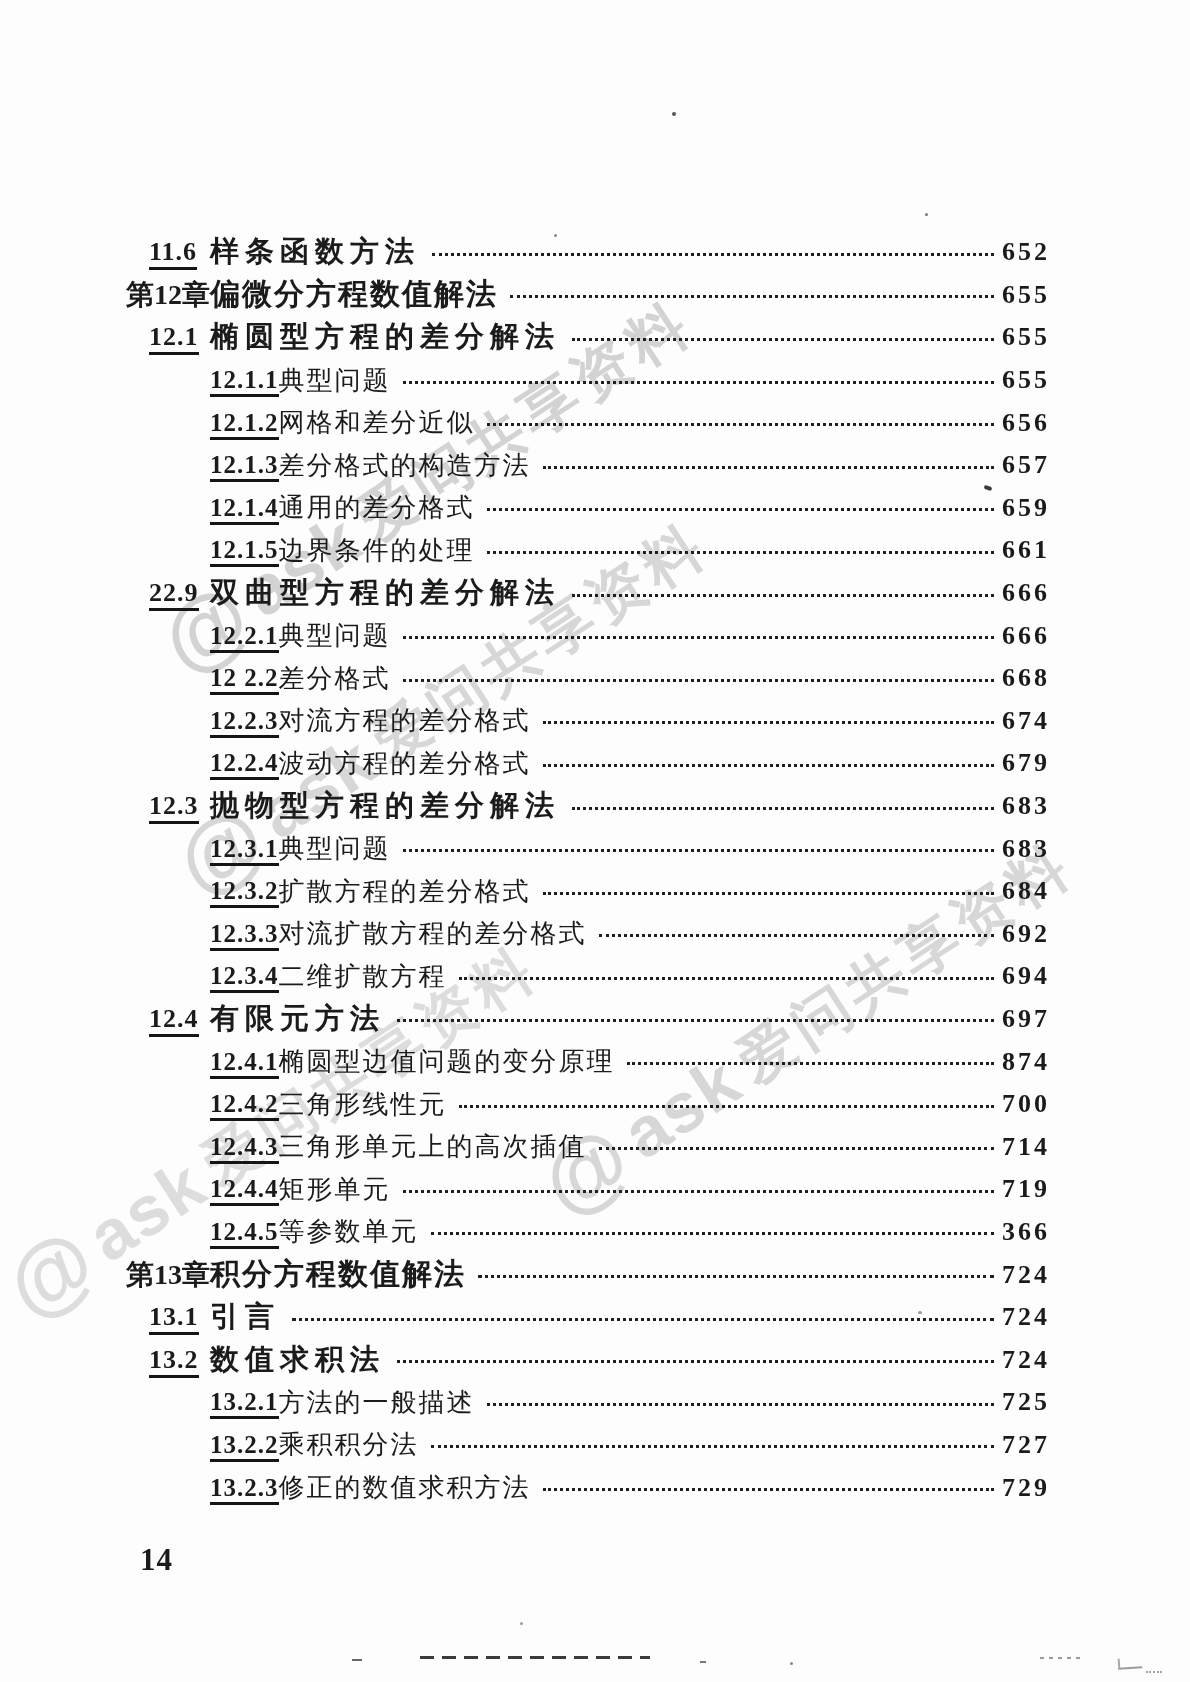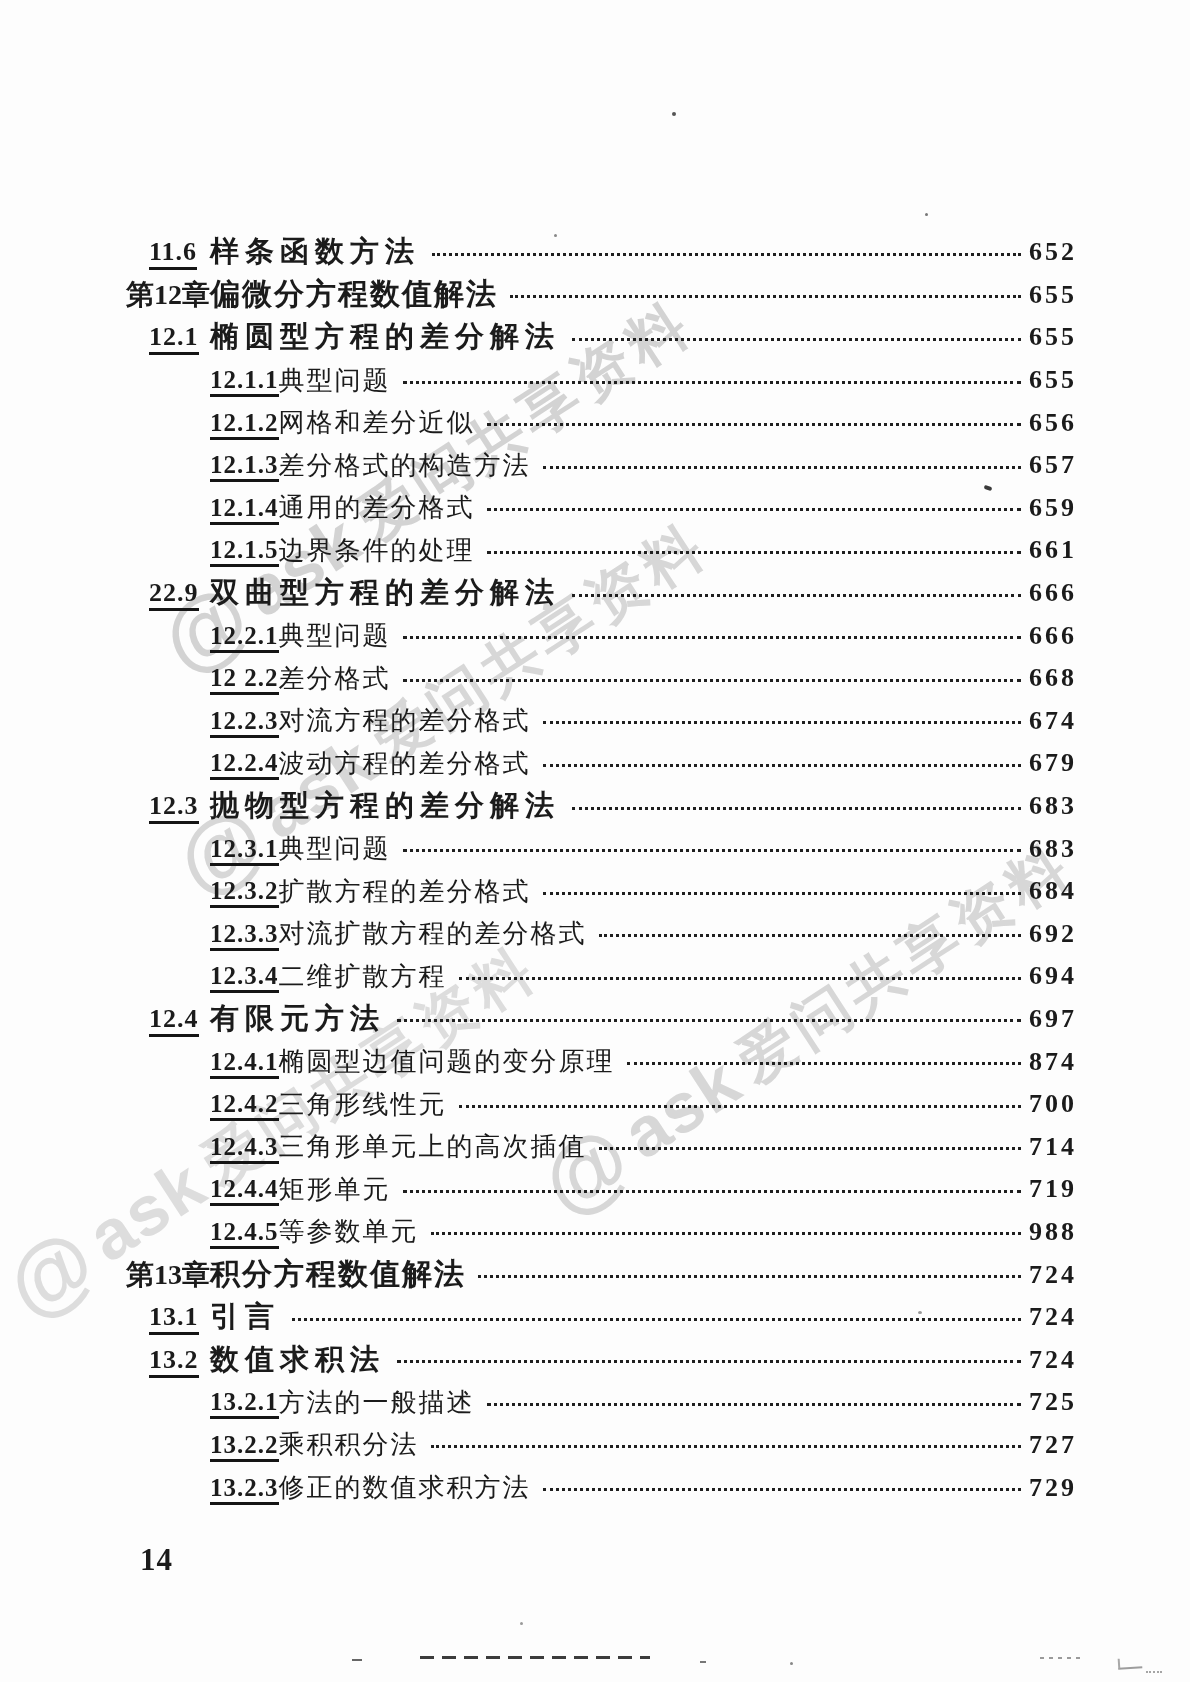--- a/index.html
+++ b/index.html
@@ -6,21 +6,21 @@
   body{
     width:1190px;height:1682px;
     background:#fdfdfd;
     position:relative;
     overflow:hidden;
     font-family:"Liberation Serif","DejaVu Serif",serif;
     color:#1b1b1b;
   }
   
   .toc{position:absolute;left:0;top:231px;right:0;}
-  .row{display:flex;align-items:center;height:42.6px;padding-right:93px;box-sizing:border-box;}
+  .row{display:flex;align-items:center;height:42.6px;padding-right:120px;box-sizing:border-box;}
   .row .num{font-weight:700;font-size:26px;letter-spacing:1px;white-space:nowrap;flex:0 0 auto;}
   .row .num .num-inner{border-bottom:3px solid #151515;padding-bottom:1px;}
   .row.chapter{padding-left:126px;}
   .row.chapter .num{min-width:84px;font-size:28px;letter-spacing:0;}
   .row.chapter .num .num-inner{border-bottom:none;}
   .row.section{padding-left:149px;}
   .row.section .num{min-width:61px;}
   .row.subsection{padding-left:210px;}
   .row.subsection .num{min-width:60px;font-size:25px;}
   .row .title{white-space:nowrap;flex:0 0 auto;margin-left:0;}
@@ -247,21 +247,21 @@
     <span class="num"><span class="num-inner">12.4.4</span></span>
     <span class="title">矩形单元</span>
     <span class="leader"></span>
     <span class="page">719</span>
   </div>
 
   <div class="row subsection">
     <span class="num"><span class="num-inner">12.4.5</span></span>
     <span class="title">等参数单元</span>
     <span class="leader"></span>
-    <span class="page">988</span>
+    <span class="page">366</span>
   </div>
 
   <div class="row chapter">
     <span class="num"><span class="num-inner">第13章</span></span>
     <span class="title">积分方程数值解法</span>
     <span class="leader"></span>
     <span class="page">724</span>
   </div>
 
   <div class="row section">

